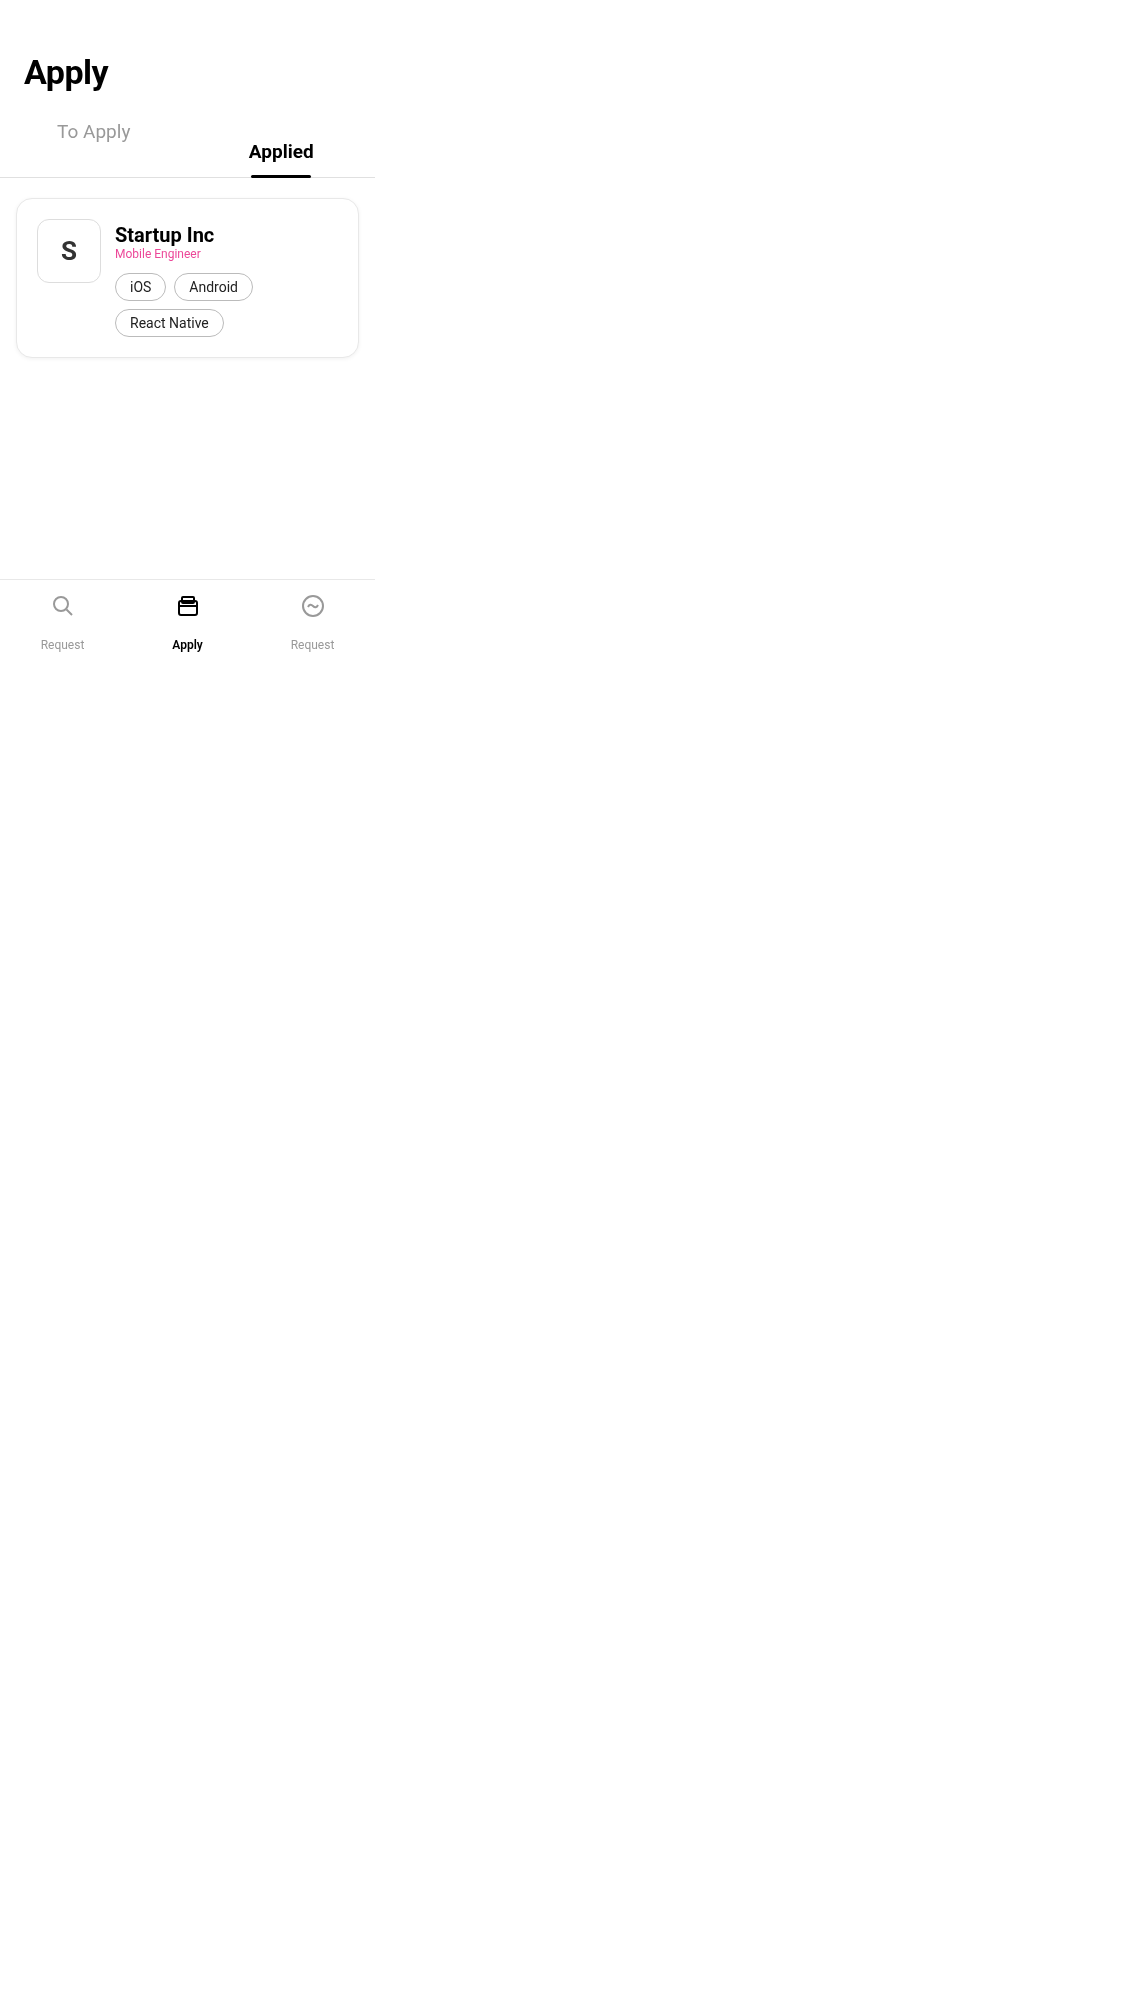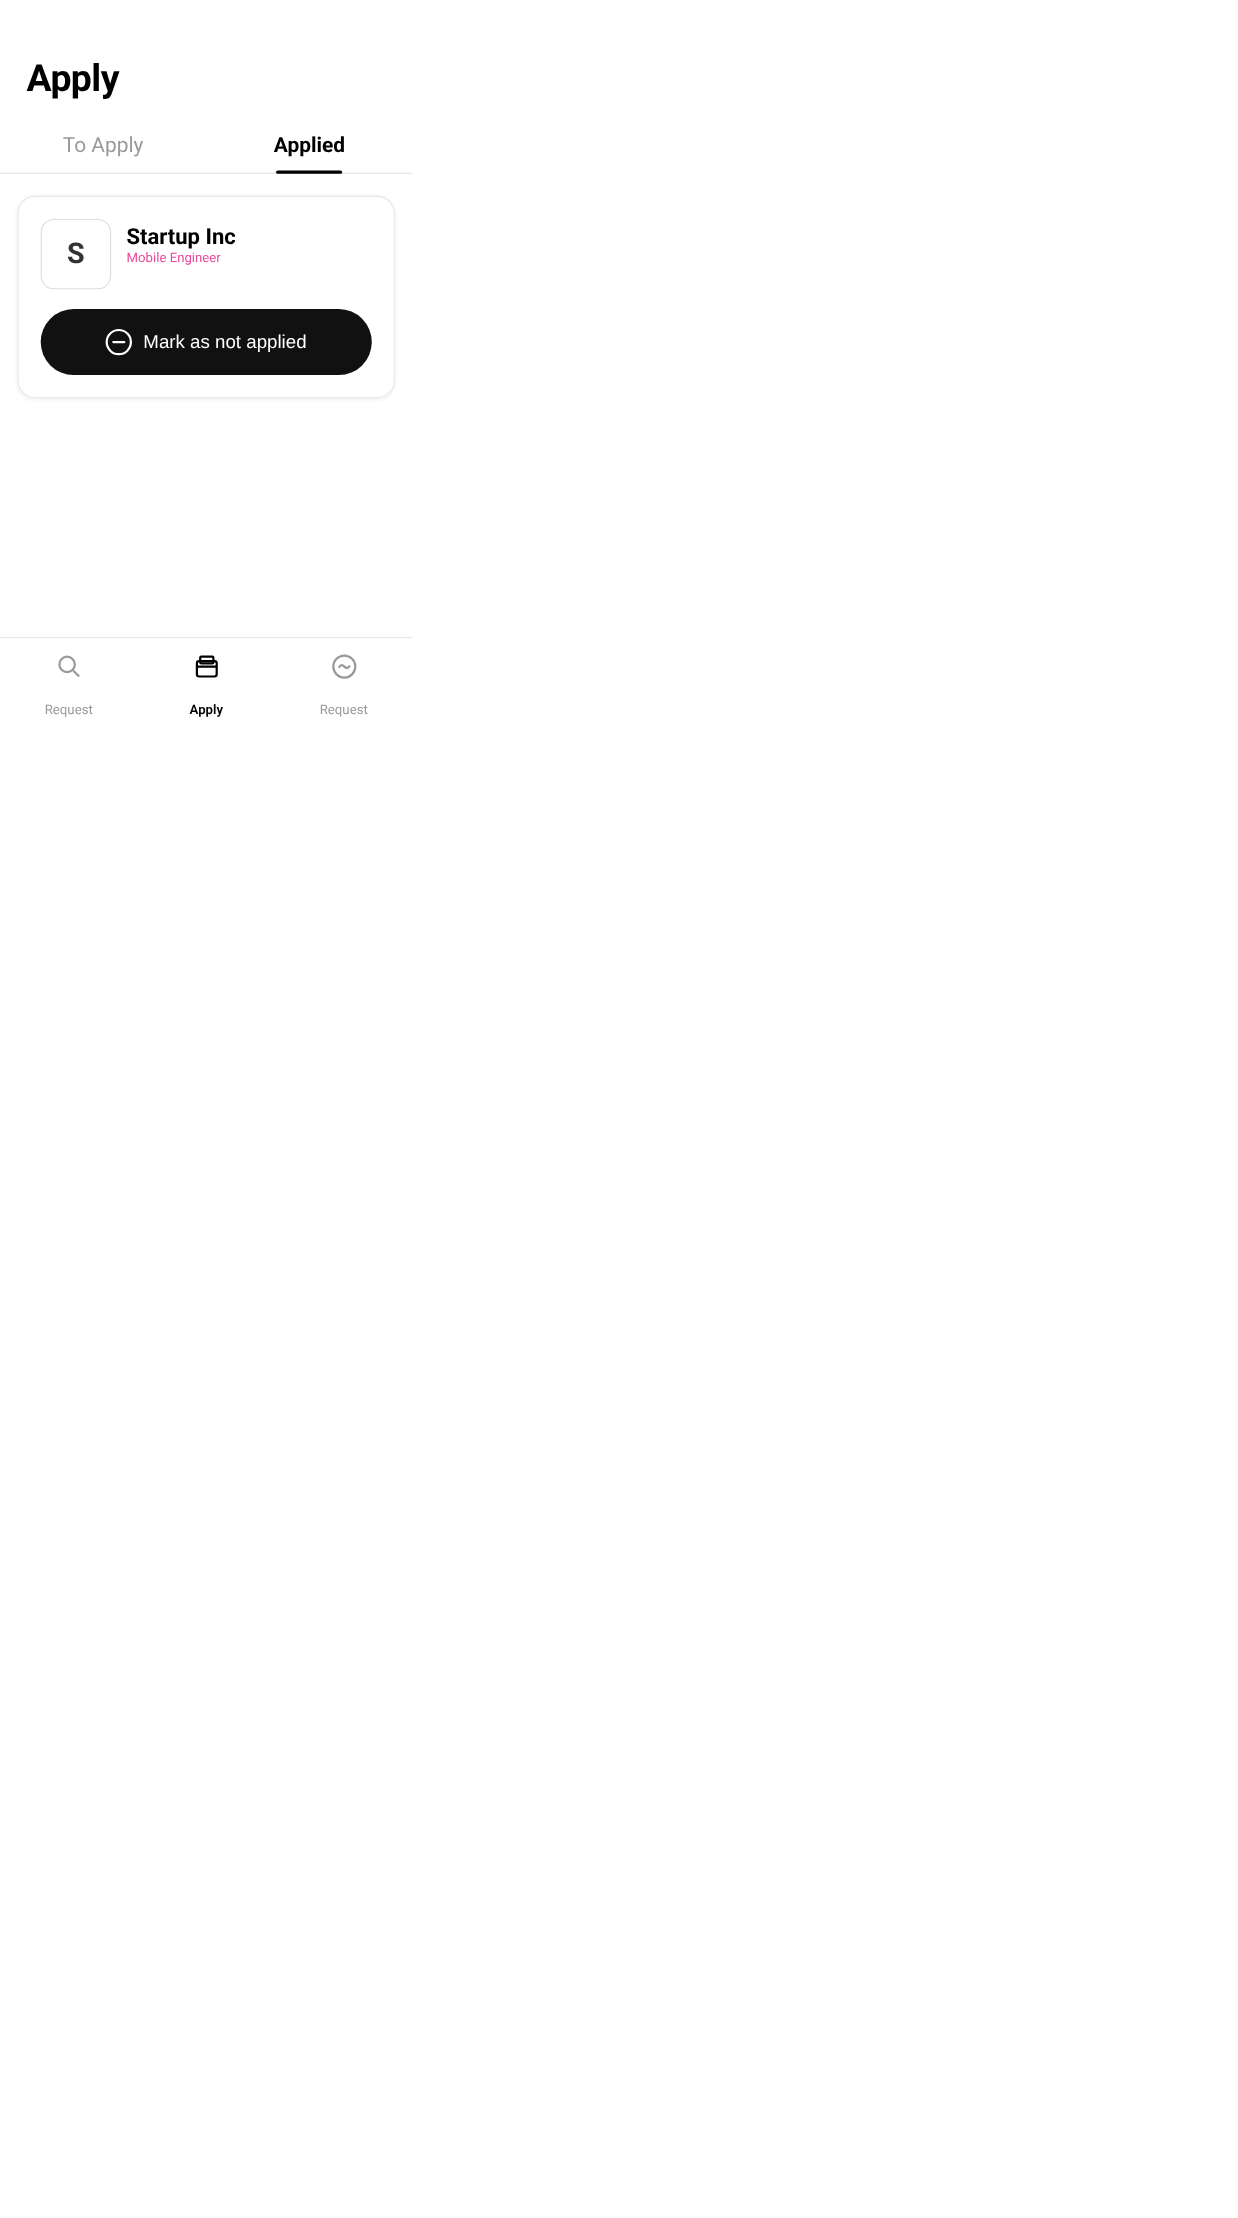--- a/index.html
+++ b/index.html
@@ -52,20 +52,21 @@
       padding-bottom: 14px;
       font-size: 19px;
       color: #999;
       cursor: pointer;
       position: relative;
     }
 
     .tab.active {
       color: #000;
       font-weight: 700;
+      margin-top: 20px;
     }
 
     .tab.active::after {
       content: '';
       position: absolute;
       bottom: -1px;
       left: 50%;
       transform: translateX(-50%);
       width: 60px;
       height: 3px;
@@ -269,26 +270,27 @@
 
   <div class="content-area">
     <div class="job-card">
       <div class="job-card-top">
         <div class="company-logo">
           <span>S</span>
         </div>
         <div class="job-info">
           <div class="company-name">Startup Inc</div>
           <div class="job-title">Mobile Engineer</div>
+          <div class="tags-row">
+            <span class="tag">iOS</span>
+            <span class="tag">Android</span>
+            <span class="tag">React Native</span>
+          </div>
         </div>
       </div>
-      <button class="mark-btn">
-        <span class="mark-btn-icon"></span>
-        <span>Mark as not applied</span>
-      </button>
     </div>
   </div>
 
   <div style="flex:1;"></div>
 
   <div class="bottom-nav">
 
     <div class="nav-item">
       <div class="nav-icon">
         <svg class="search-icon-svg" width="24" height="24" viewBox="0 0 24 24">

